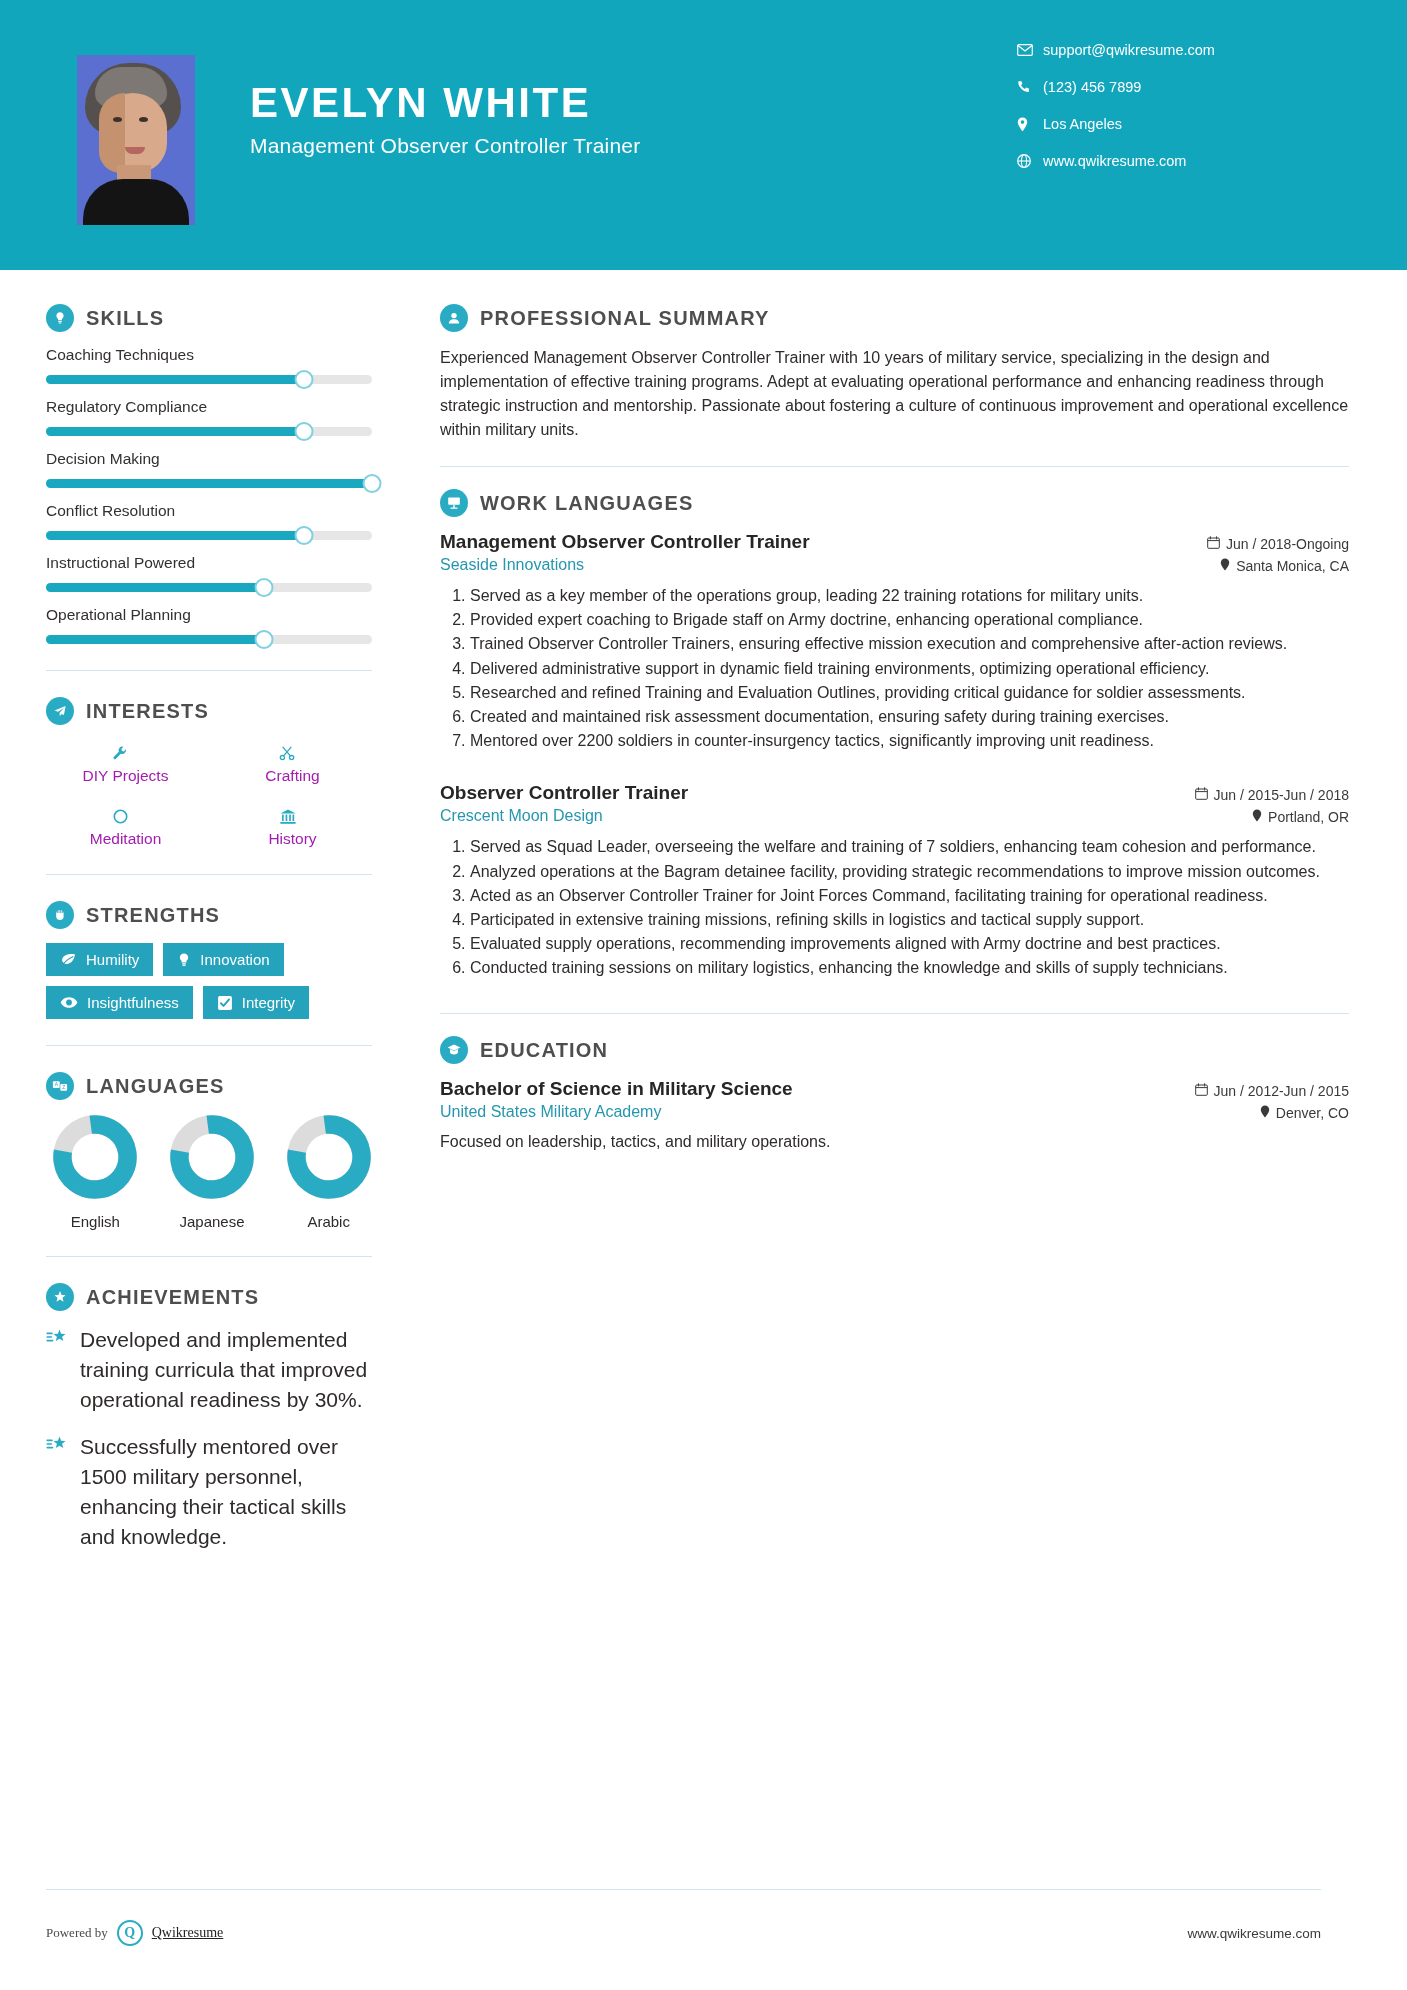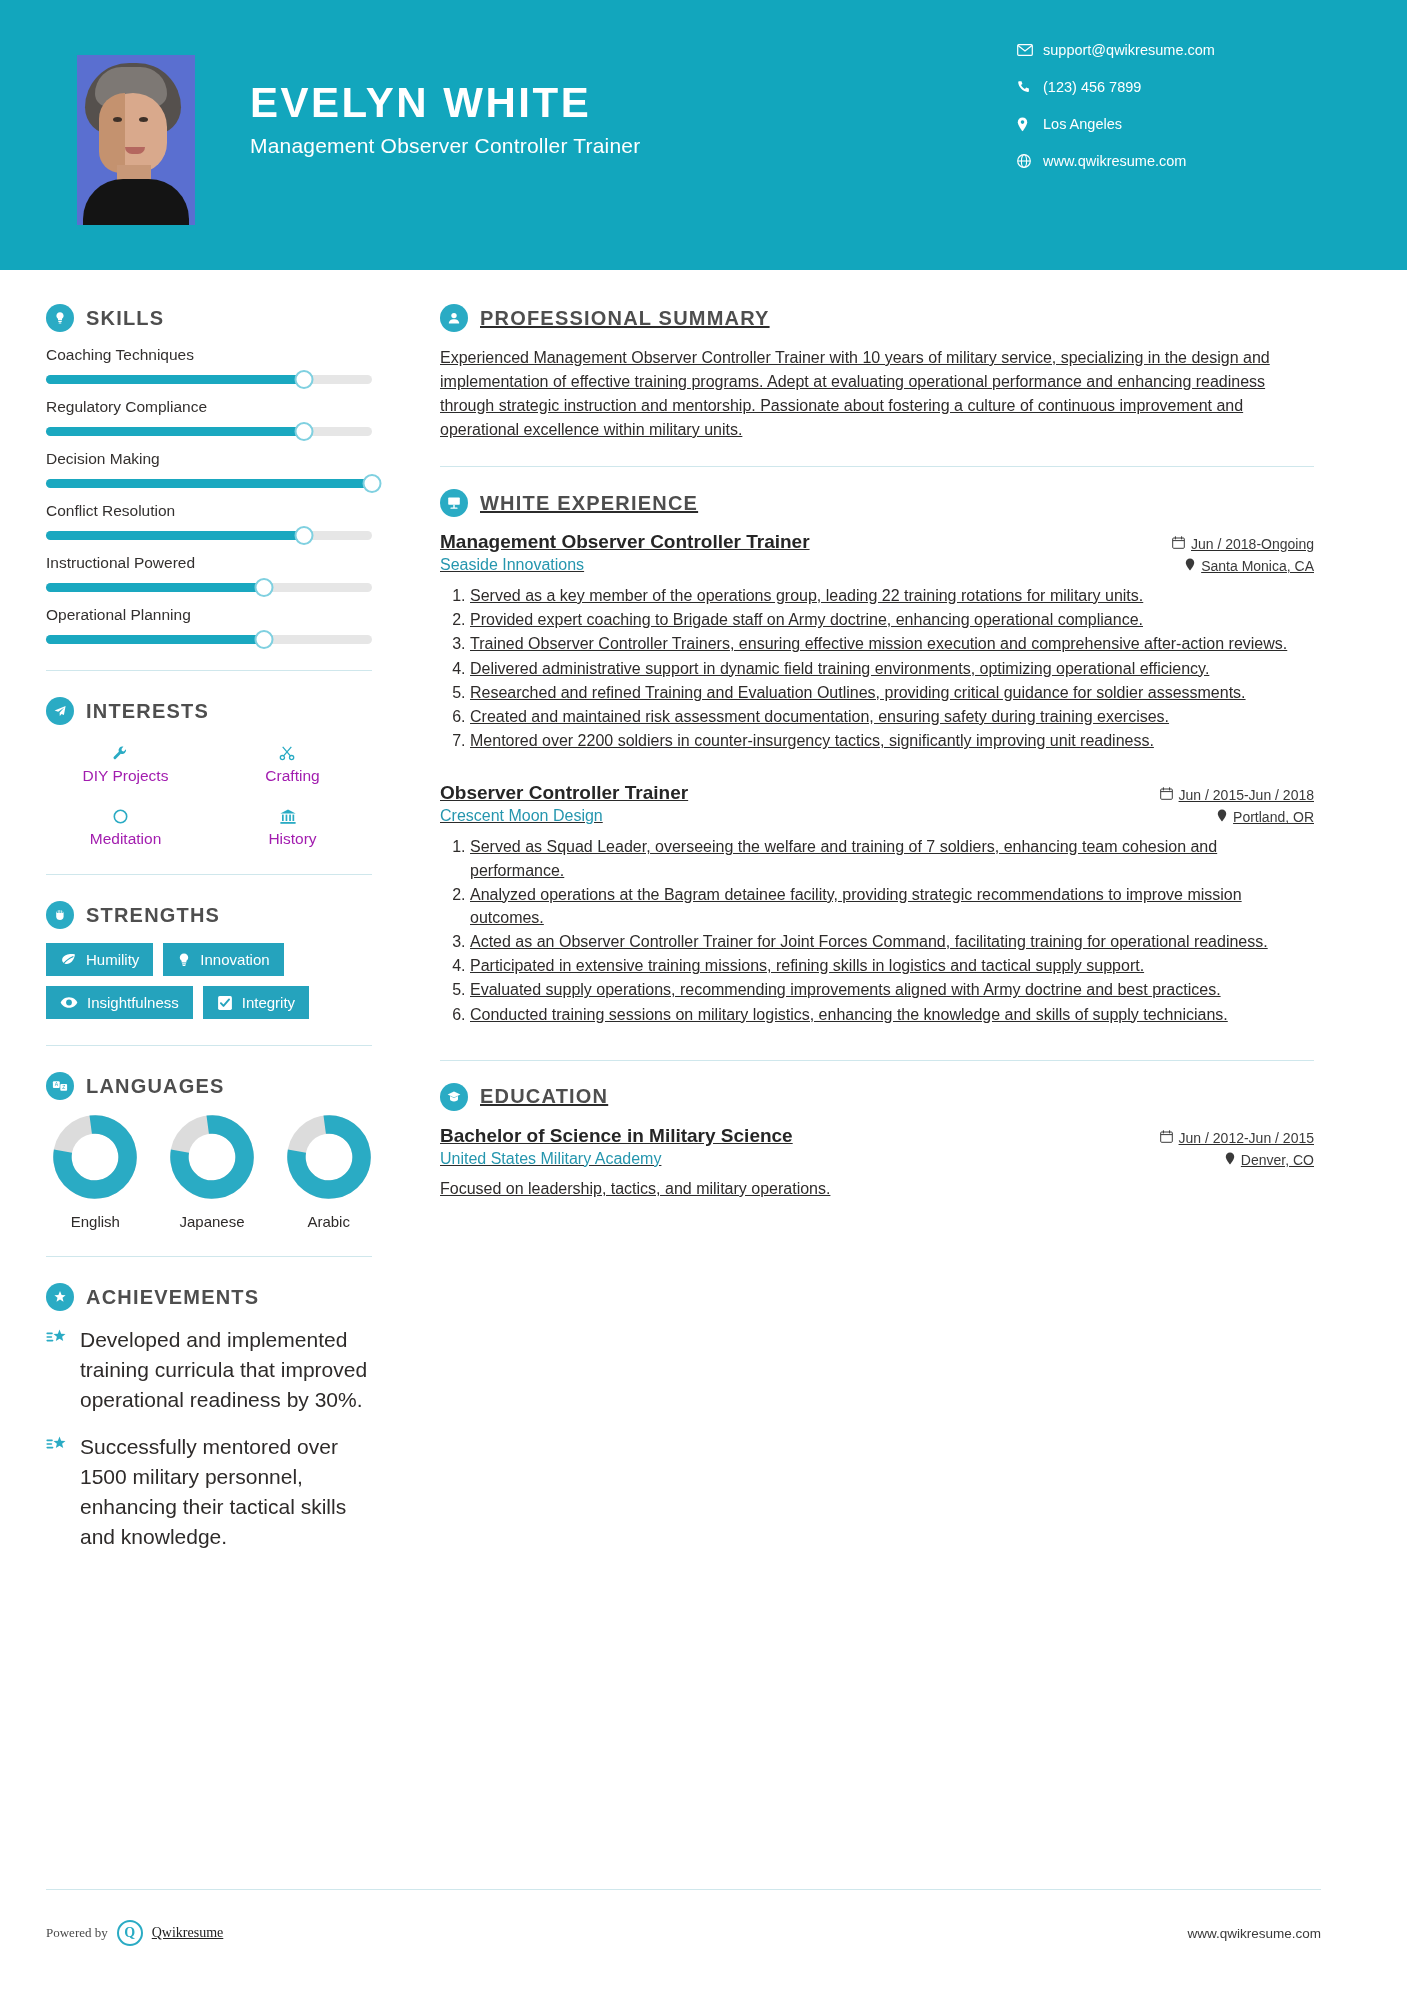--- a/index.html
+++ b/index.html
@@ -69,21 +69,21 @@
     margin-bottom:21px; color:#ffffff; font-size:14.5px;
   }
   .contact-ico {
     width:26px; flex:0 0 26px; display:flex; align-items:center; justify-content:flex-start;
   }
   .contact-ico svg { display:block; }
 
   
   .body-wrap { display:flex; padding:0 0 0 0; }
   .left-col { width:400px; padding:34px 28px 0 46px; }
-  .right-col { flex:1; padding:34px 93px 0 40px;text-decoration:underline; }
+  .right-col { flex:1; padding:34px 58px 0 40px; }
 
   
   .sec-head { display:flex; align-items:center; margin-bottom:14px; }
   .sec-ico {
     width:28px; height:28px; border-radius:50%;
     background:#2aabc4; display:flex; align-items:center; justify-content:center;
     flex:0 0 28px; margin-right:12px;
   }
   .sec-ico svg { display:block; }
   .sec-title {
@@ -481,21 +481,21 @@
       <div class="divider-r"></div>
 
       <div class="sec-head">
         <span class="sec-ico">
           <svg width="16" height="16" viewBox="0 0 16 16">
               <rect x="2.2" y="2.4" width="11.6" height="7.4" rx="0.8" fill="#fff"></rect>
               <rect x="7.3" y="9.8" width="1.4" height="3.2" fill="#fff"></rect>
               <rect x="4.4" y="12.6" width="7.2" height="1.2" rx="0.6" fill="#fff"></rect>
             </svg>
         </span>
-        <span class="sec-title right-t">WHITE EXPERIENCE</span>
+        <span class="sec-title right-t">WORK LANGUAGES</span>
       </div>
 
       <div class="job">
         <div class="job-head">
           <div class="job-role">Management Observer Controller Trainer</div>
           <div class="job-date">
             <span>
               <svg width="13" height="13" viewBox="0 0 13 13">
                   <rect x="0.7" y="2" width="11.6" height="10.3" rx="1" fill="none" stroke="#3a3a3a" stroke-width="1"></rect>
                   <path d="M0.7 4.6 H12.3" stroke="#3a3a3a" stroke-width="1"></path>

